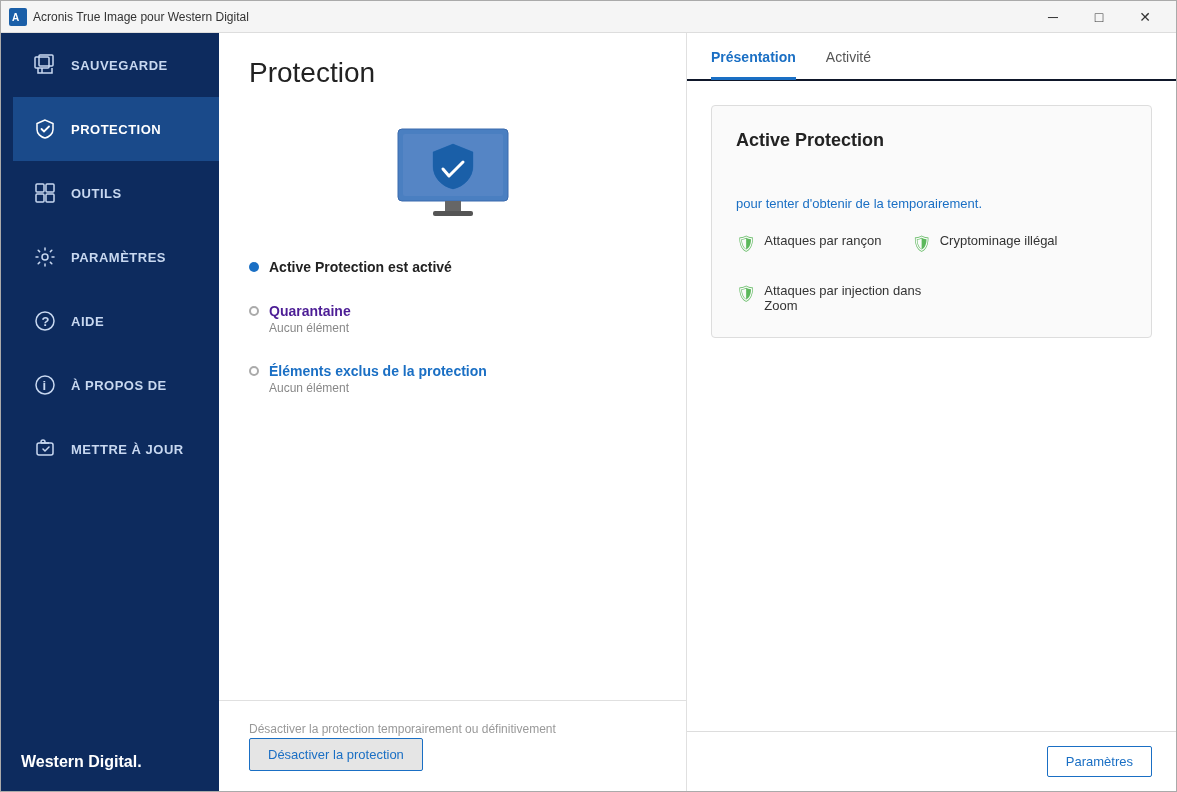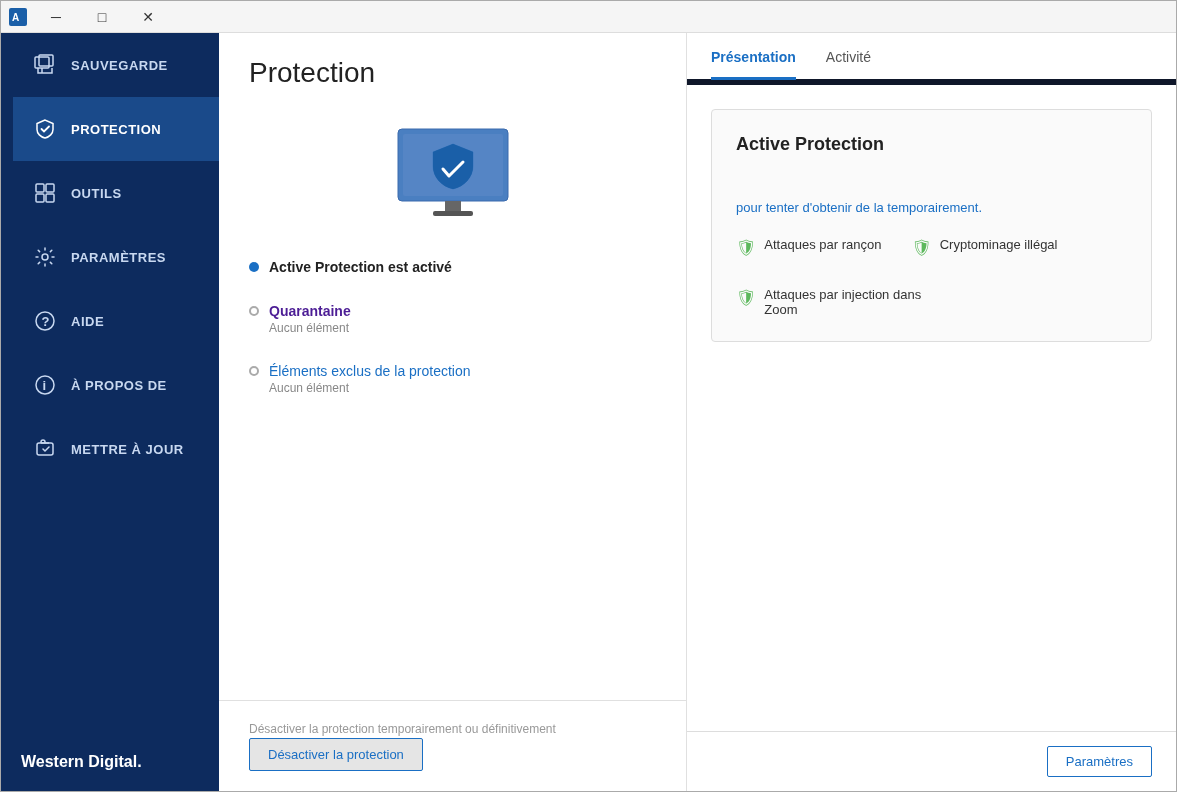--- a/index.html
+++ b/index.html
@@ -114,21 +114,21 @@
       width: 10px; height: 10px;
       border-radius: 50%;
       margin-top: 3px;
       flex-shrink: 0;
     }
     .status-dot.active { background: #1a6fc4; }
     .status-dot.inactive { background: #aaa; border: 2px solid #aaa; background: transparent; }
     .status-text { font-size: 14px; font-weight: 600; color: #222; }
     .quarantine-link { font-size: 14px; color: #4c1d95; font-weight: 600; cursor: pointer; }
     .quarantine-sub { font-size: 12px; color: #888; margin-top: 2px; }
-    .exclusion-link { font-size: 14px; color: #1a6fc4; font-weight: 400; cursor: pointer; }
+    .exclusion-link { font-size: 14px; color: #1a6fc4; font-weight: 700; cursor: pointer; }
     .exclusion-sub { font-size: 12px; color: #888; margin-top: 2px; }
     .panel-footer {
       margin-top: auto;
       padding: 20px 30px;
       border-top: 1px solid #e0e0e0;
     }
     .footer-hint { font-size: 12px; color: #999; line-height: 1.4; }
     .disable-btn {
       display: inline-block;
       border: 1px solid #1a6fc4;
@@ -141,21 +141,21 @@
     }
 
     
     .right-panel {
       flex: 1;
       display: flex;
       flex-direction: column;
     }
     .tabs {
       display: flex;
-      border-bottom: 6px solid #0f172a;
+      border-bottom: 2px solid #0f172a;
       padding: 0 24px;
       gap: 30px;
       flex-shrink: 0;
     }
     .tab {
       padding: 16px 0 12px;
       font-size: 14px;
       color: #555;
       cursor: pointer;
       border-bottom: 3px solid transparent;
@@ -234,20 +234,21 @@
 <body>
 
 <div class="window">
 
   <div class="titlebar">
     <div class="titlebar-icon">
       <svg viewBox="0 0 12 12" fill="white">
           <text y="10" font-size="10" font-weight="bold">A</text>
         </svg>
     </div>
+    <span class="titlebar-title">Acronis True Image pour Western Digital</span>
     <div class="titlebar-controls">
       <button class="titlebar-btn">─</button>
       <button class="titlebar-btn">□</button>
       <button class="titlebar-btn close">✕</button>
     </div>
   </div>
 
   <div class="main-layout">
 
     <div class="sidebar">

